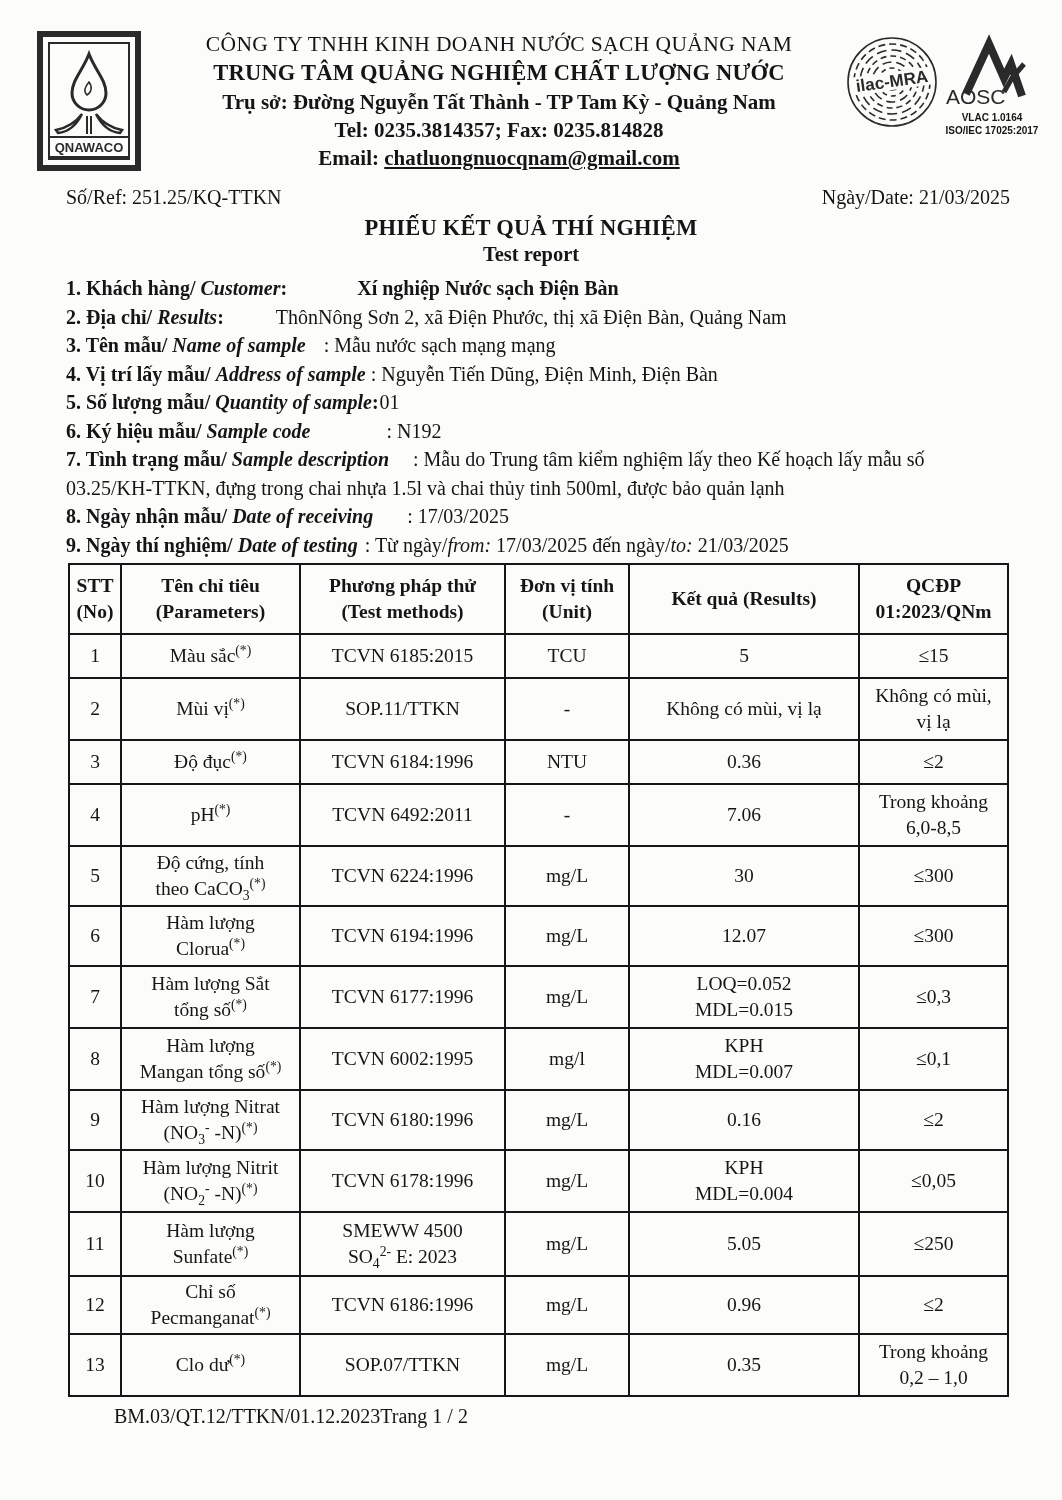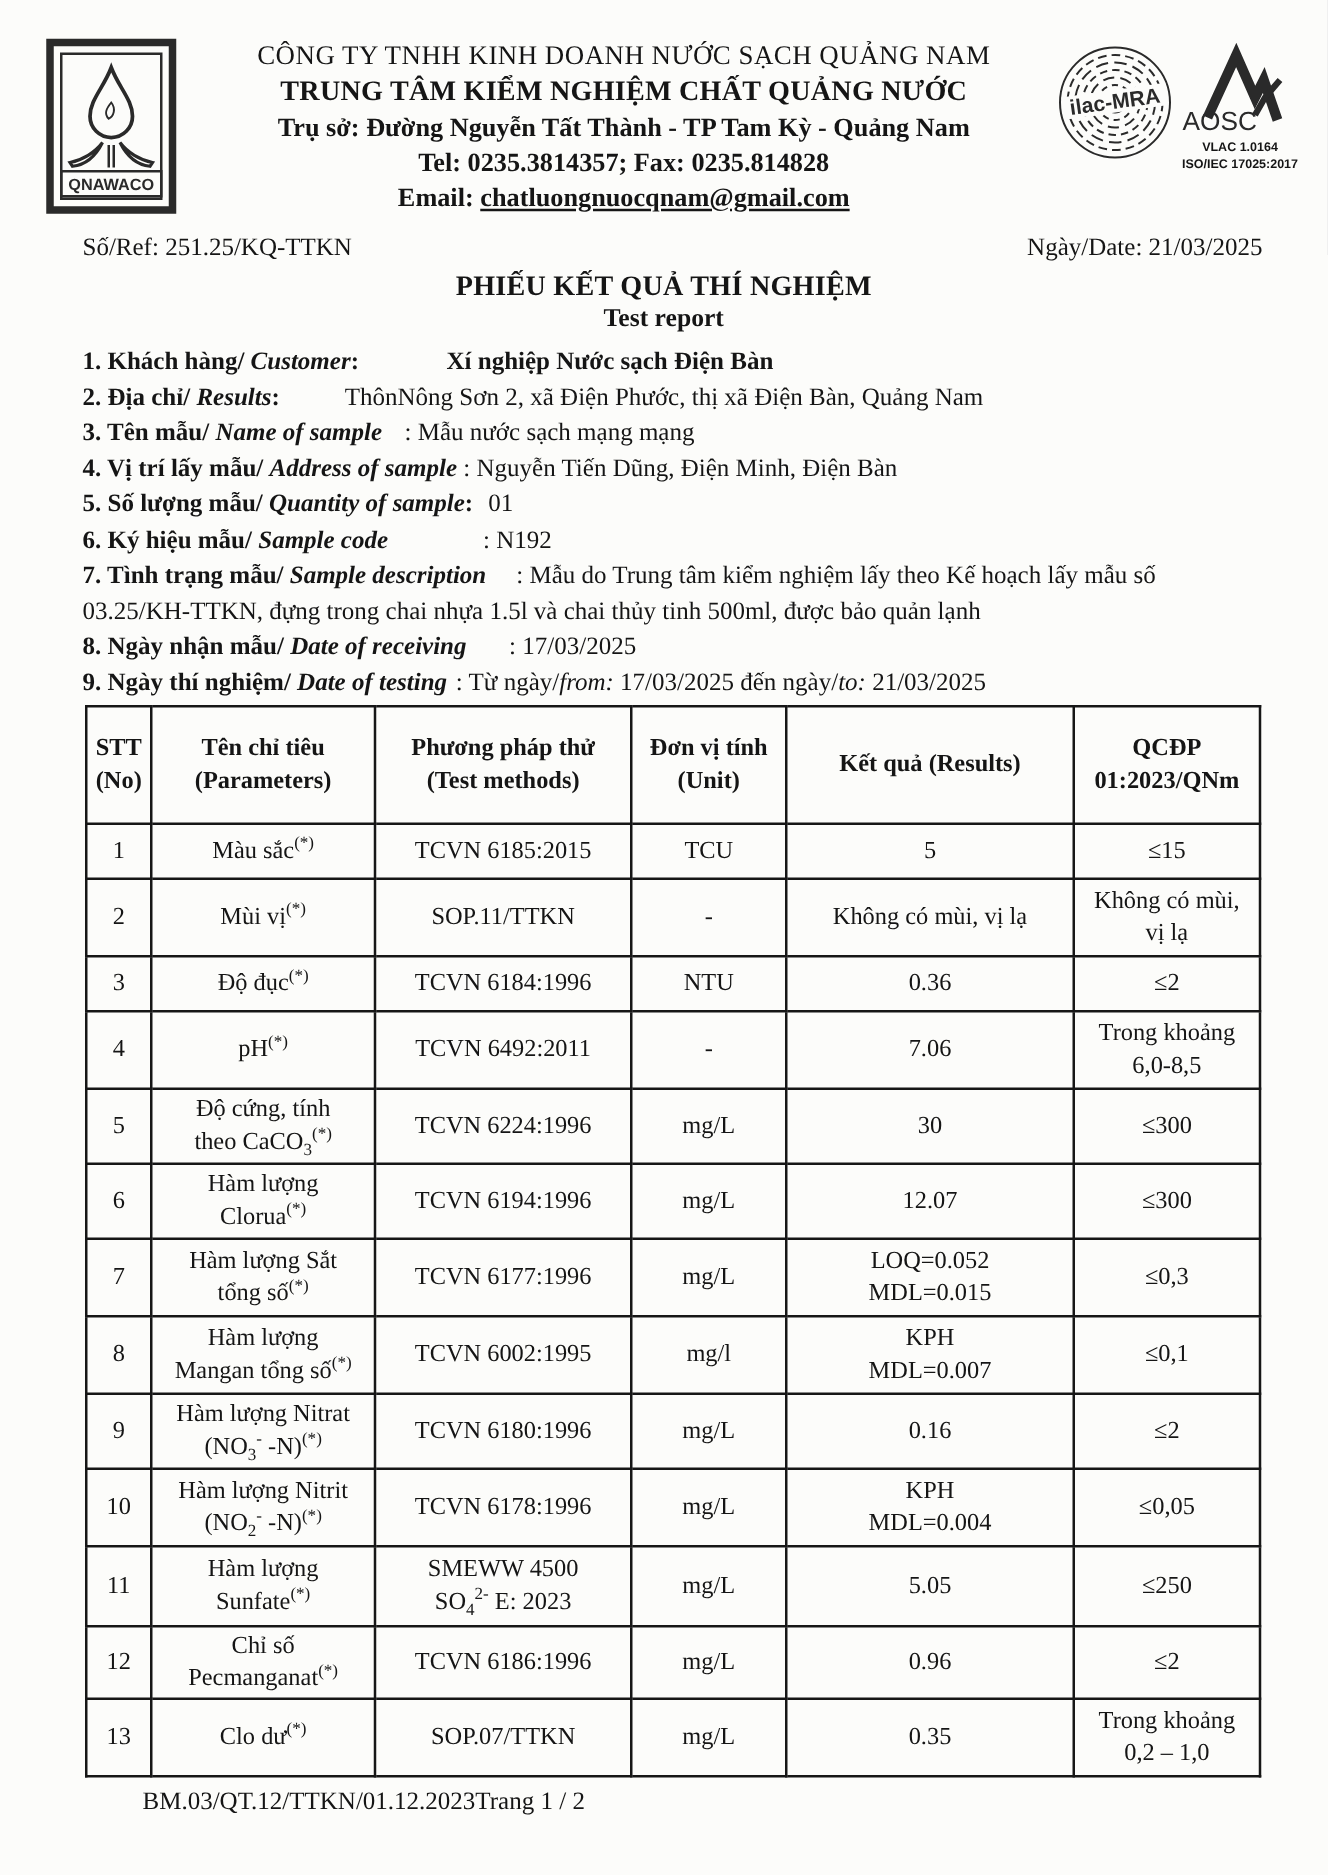--- a/index.html
+++ b/index.html
@@ -31,21 +31,21 @@
   
   .title-block { text-align:center; margin-top:6px; }
   .title-vi { font-size:22.5px; font-weight:bold; letter-spacing:.2px; }
   .title-en { font-size:20.5px; font-weight:bold; margin-top:2px; }
   
   .info { padding:8px 50px 0 66px; font-size:20px; }
   .info-line { line-height:28.5px; }
   .info-label { font-weight:bold; }
   .results-heading { font-weight:bold; line-height:29px; }
   .g1{margin-left:70px}.g2{margin-left:52px}.g3{margin-left:18px}.g4{margin-left:5px}
-  .g5{margin-left:12px}.g6{margin-left:76px}.g7{margin-left:24px}.g8{margin-left:34px}.g9{margin-left:7px}
+  .g5{margin-left:1px}.g6{margin-left:76px}.g7{margin-left:24px}.g8{margin-left:34px}.g9{margin-left:7px}
   
   table.results { border-collapse:collapse; margin:4px 0 0 68px; table-layout:fixed; }
   table.results td, table.results th {
     border:2px solid #161616;
     text-align:center; vertical-align:middle;
     font-size:19.5px; line-height:1.32;
     padding:2px 4px;
   }
   table.results th { font-weight:bold; }
   sup { font-size:70%; vertical-align:super; line-height:0; }
@@ -70,21 +70,21 @@
         <path d="M20 100 C30 98 40 92 46 84 C40 96 32 102 22 103 Z" fill="none" stroke="#2a2a2a" stroke-width="2.5"></path>
         <path d="M86 100 C76 98 66 92 60 84 C66 96 74 102 84 103 Z" fill="none" stroke="#2a2a2a" stroke-width="2.5"></path>
         <path d="M51 86 L51 104 M55 86 L55 104" stroke="#2a2a2a" stroke-width="2"></path>
         <rect x="13" y="107" width="80" height="20" fill="none" stroke="#2a2a2a" stroke-width="2"></rect>
         <text x="53" y="122" text-anchor="middle" font-size="13" font-weight="bold" fill="#2a2a2a">QNAWACO</text>
       </svg>
     </div>
 
     <div class="header-center">
       <div class="h-line1">CÔNG TY TNHH KINH DOANH NƯỚC SẠCH QUẢNG NAM</div>
-      <div class="h-line2">TRUNG TÂM KIỂM NGHIỆM CHẤT QUẢNG NƯỚC</div>
+      <div class="h-line2">TRUNG TÂM QUẢNG NGHIỆM CHẤT LƯỢNG NƯỚC</div>
       <div class="h-line3">Trụ sở: Đường Nguyễn Tất Thành - TP Tam Kỳ -  Quảng Nam</div>
       <div class="h-line4">Tel: 0235.3814357; Fax: 0235.814828</div>
       <div class="h-line5"><span>Email: </span><span class="email">chatluongnuocqnam@gmail.com</span></div>
     </div>
 
     <div class="logo-right">
       <svg width="96" height="96" viewBox="0 0 96 96">
         <g fill="none" stroke="#2a2a2a" stroke-width="1.6">
           <circle cx="48" cy="48" r="44"></circle>
           <circle cx="48" cy="48" r="38" stroke-dasharray="7 4"></circle>
@@ -134,21 +134,21 @@
   <table class="results">
     <colgroup>
       <col style="width:52px">
         <col style="width:179px">
         <col style="width:205px">
       <col style="width:124px">
         <col style="width:230px">
         <col style="width:149px">
     </colgroup>
     <tbody>
-      <tr style="height:94px">
+      <tr style="height:70px">
         <th>STT<br>(No)</th>
         <th>Tên chỉ tiêu<br>(Parameters)</th>
         <th>Phương pháp thử<br>(Test methods)</th>
         <th>Đơn vị tính<br>(Unit)</th>
         <th>Kết quả (Results)</th>
         <th>QCĐP<br>01:2023/QNm</th>
       </tr>
       <tr style="height:44px">
         <td>1</td>
           <td>Màu sắc<sup>(*)</sup></td>

